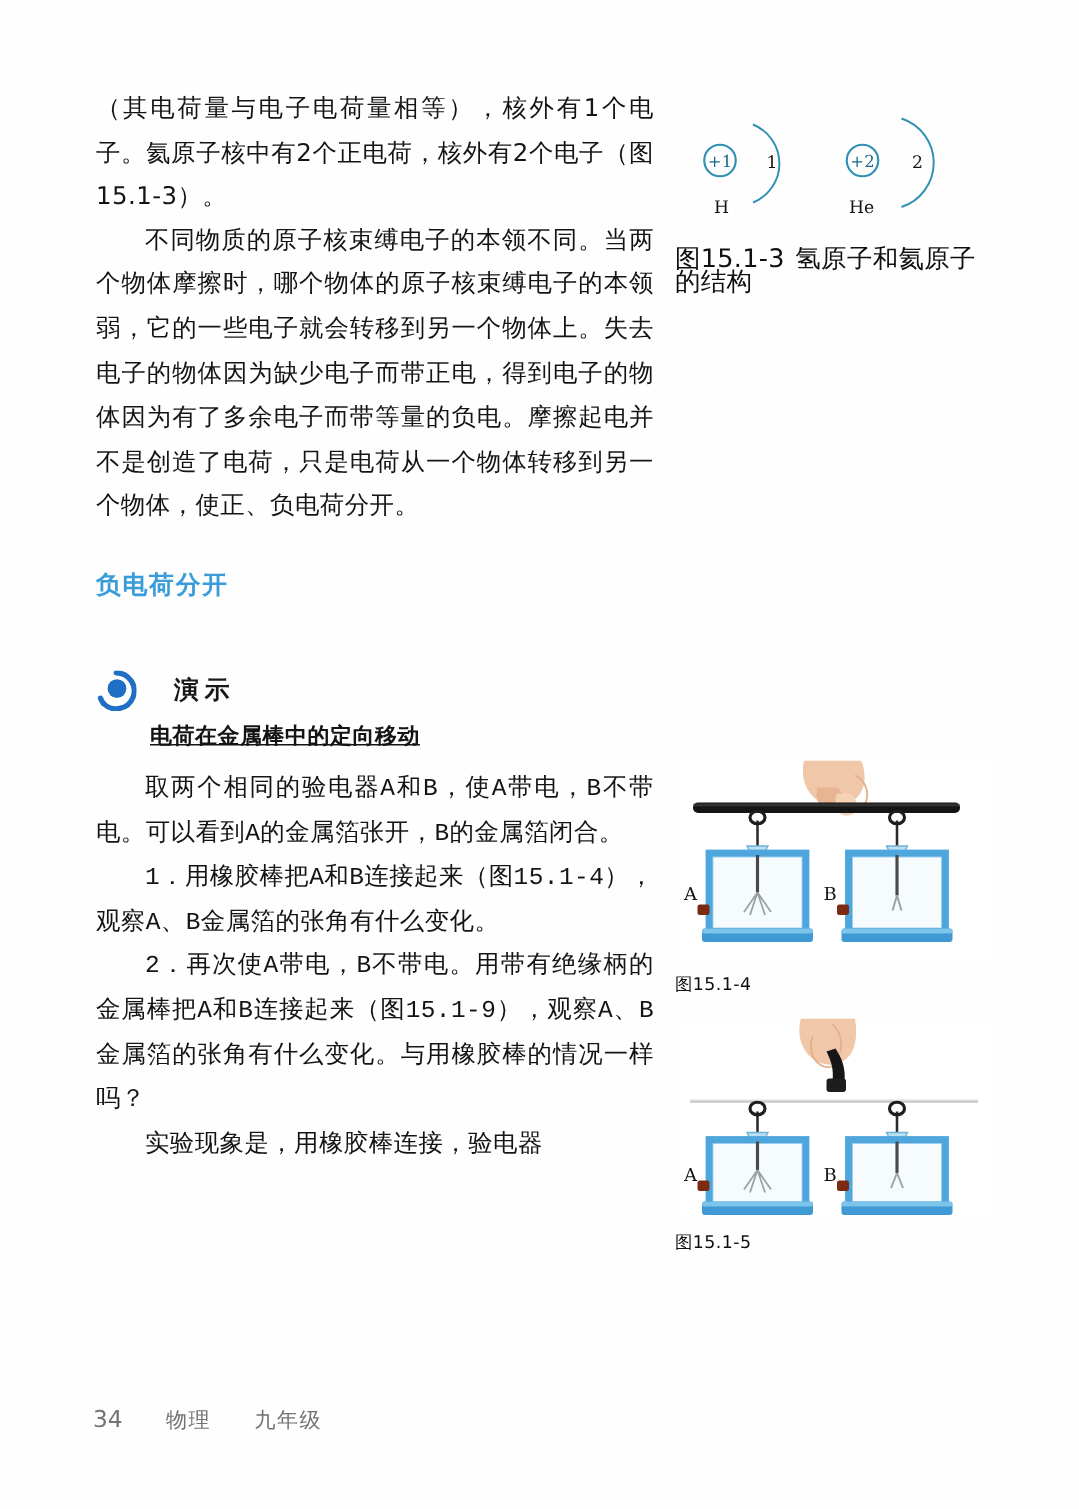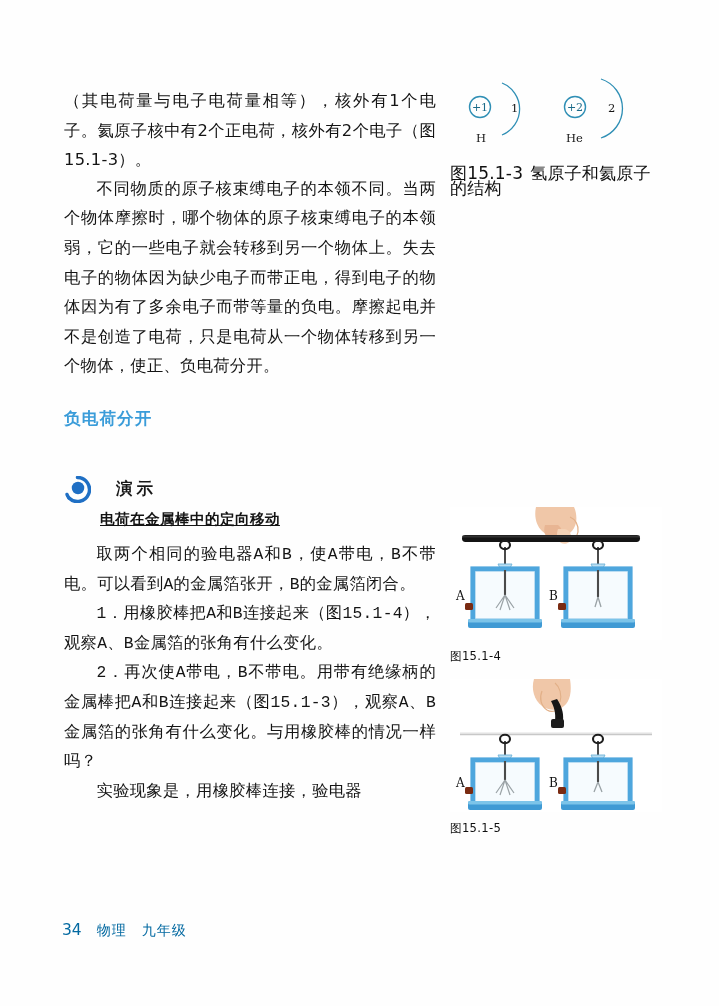--- a/index.html
+++ b/index.html
@@ -19,21 +19,21 @@
   .page {
     position: absolute;
     inset: 0;
     background: #fefefe;
   }
 
   
   .text-col {
     position: absolute;
     left: 64px;
-    top: 86px;
+    top: 57px;
     width: 372px;
   }
 
   .para {
     font-size: 16.3px;
     line-height: 29.6px;
     letter-spacing: 0.3px;
     text-align: justify;
     text-justify: inter-character;
     margin: 0;
@@ -109,26 +109,26 @@
     width: 212px;
     height: 133px;
     display: block;
   }
   .photo-wrap { position: relative; }
 
   
   .footer {
     position: absolute;
     left: 62px;
-    bottom: 66px;
+    bottom: 50px;
     display: flex;
     align-items: baseline;
-    gap: 15px;
+    gap: 29px;
     font-size: 14px;
-    color: #0369a1;
+    color: #737373;
   }
   .footer .pageno { font-size: 15.5px; }
   .footer .bookline { letter-spacing: 1px; }
 </style>
 </head>
 <body>
 
 <div class="page">
 
   <div class="text-col">
@@ -158,21 +158,21 @@
     <div style="height:7px"></div>
 
     <p class="demo-sub">电荷在金属棒中的定向移动</p>
 
     <div style="height:11px"></div>
 
     <p class="para indent">取两个相同的验电器A和B，使A带电，B不带电。可以看到A的金属箔张开，B的金属箔闭合。</p>
 
     <p class="para indent">1．用橡胶棒把A和B连接起来（图15.1-4），观察A、B金属箔的张角有什么变化。</p>
 
-    <p class="para indent">2．再次使A带电，B不带电。用带有绝缘柄的金属棒把A和B连接起来（图15.1-3），观察A、B金属箔的张角有什么变化。与用橡胶棒的情况一样吗？</p>
+    <p class="para indent">2．再次使A带电，B不带电。用带有绝缘柄的金属棒把A和B连接起来（图15.1-9），观察A、B金属箔的张角有什么变化。与用橡胶棒的情况一样吗？</p>
 
     <p class="para indent">实验现象是，用橡胶棒连接，验电器</p>
   </div>
 
   <div class="right-col">
 
     <svg class="atom-fig" viewBox="0 0 200 78">
 
       <circle cx="24" cy="33" r="10.5" fill="none" stroke="#2f8fb5" stroke-width="1.4"></circle>
       <text x="24" y="37" font-family="'DejaVu Serif','Liberation Serif',serif" font-size="11" fill="#1b6a88" text-anchor="middle">+1</text>

